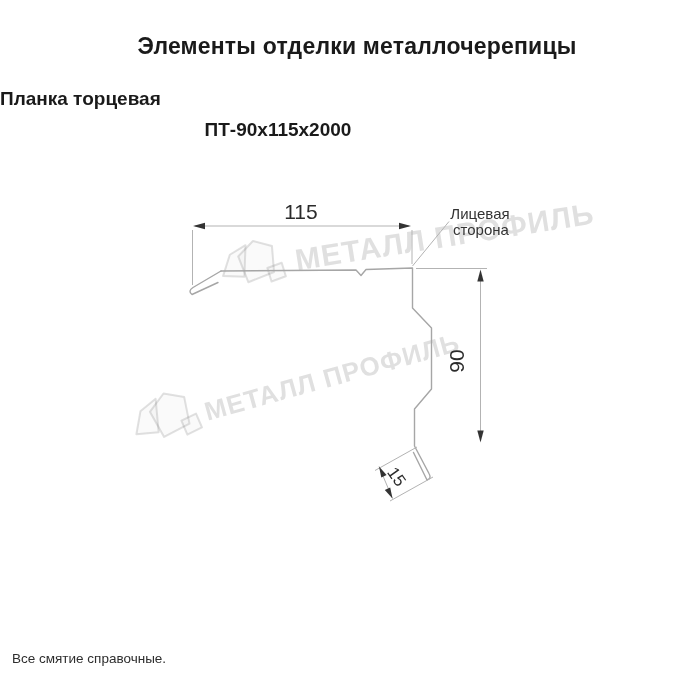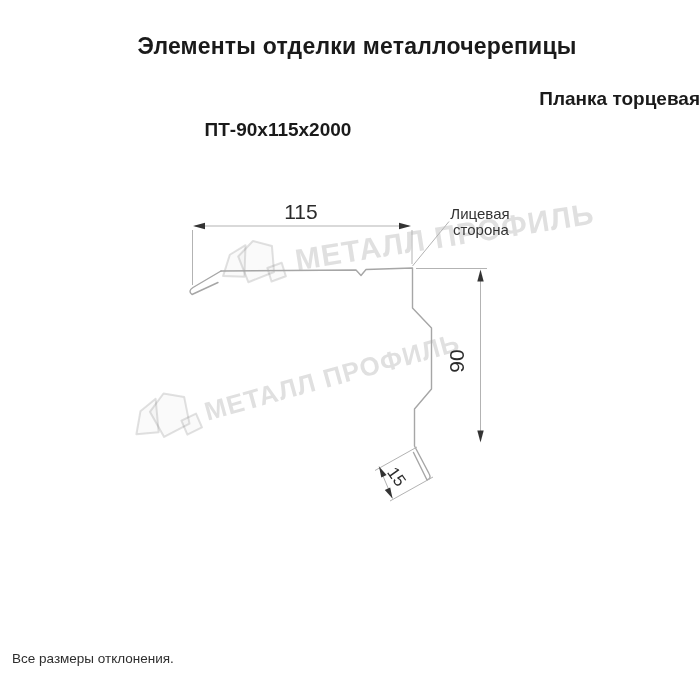--- a/index.html
+++ b/index.html
@@ -5,21 +5,21 @@
   html,body{margin:0;padding:0;}
   body{
     width:700px;height:700px;background:#ffffff;position:relative;
     font-family:"Liberation Sans", sans-serif;overflow:hidden;
   }
   .page-title{
     position:absolute;top:26px;left:0;width:700px;text-align:center;
     font-size:23px;font-weight:bold;color:#1a1a1a;margin:7px;letter-spacing:.2px;
   }
   .product-name{
-    position:absolute;top:88px;left:0;width:700px;text-align:right;
+    position:absolute;top:88px;left:0;width:700px;text-align:left;
     font-size:19px;font-weight:bold;color:#1a1a1a;
   }
   .product-code{
     position:absolute;top:119px;left:0;width:556px;text-align:center;
     font-size:19px;font-weight:bold;color:#1a1a1a;
   }
   .drawing-svg{position:absolute;top:0;left:0;}
   .footer{
     position:absolute;left:12px;top:650px;color:#2e2e2e;font-size:13.5px;line-height:18px;
   }
@@ -85,14 +85,14 @@
   <polygon class="arrow" points="379,466.5 386.6,474.9 381.3,477.6"></polygon>
   <polygon class="arrow" points="392.5,498.5 384.8,490.1 390.2,487.4"></polygon>
   <text class="dim-text-small" text-anchor="middle" transform="translate(392,480) rotate(55)">15</text>
 
   <line class="thin" x1="449" y1="221.5" x2="412.5" y2="266"></line>
   <text class="label-text" x="480" y="219" text-anchor="middle">Лицевая</text>
   <text class="label-text" x="481" y="235" text-anchor="middle">сторона</text>
 </svg>
 
 <div class="footer">
-  <div>Все размеры отклонения.</div>
+  <div>Все смятие справочные.</div>
 </div>
 
 </body></html>

